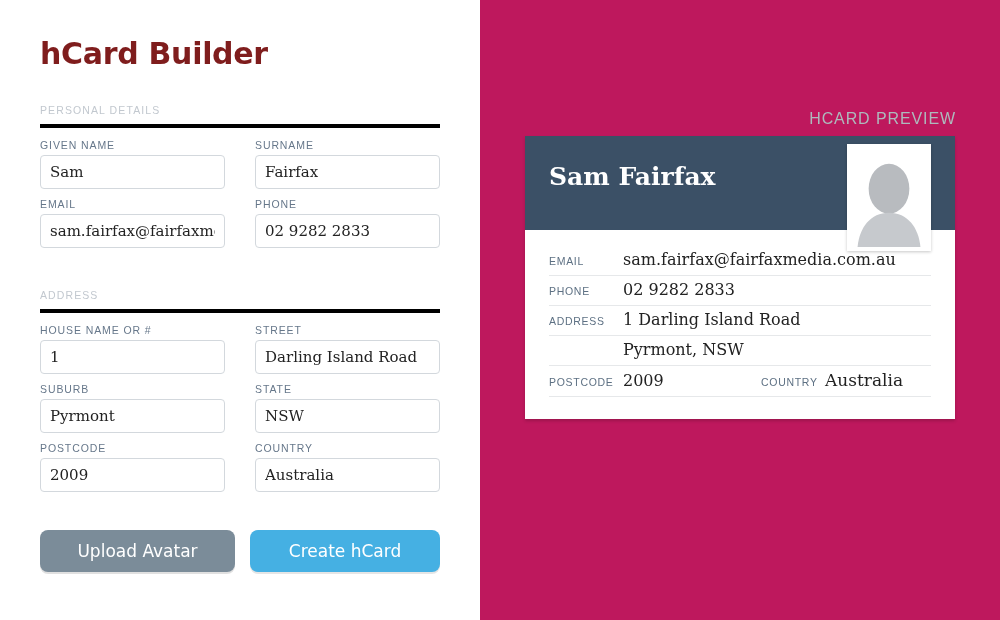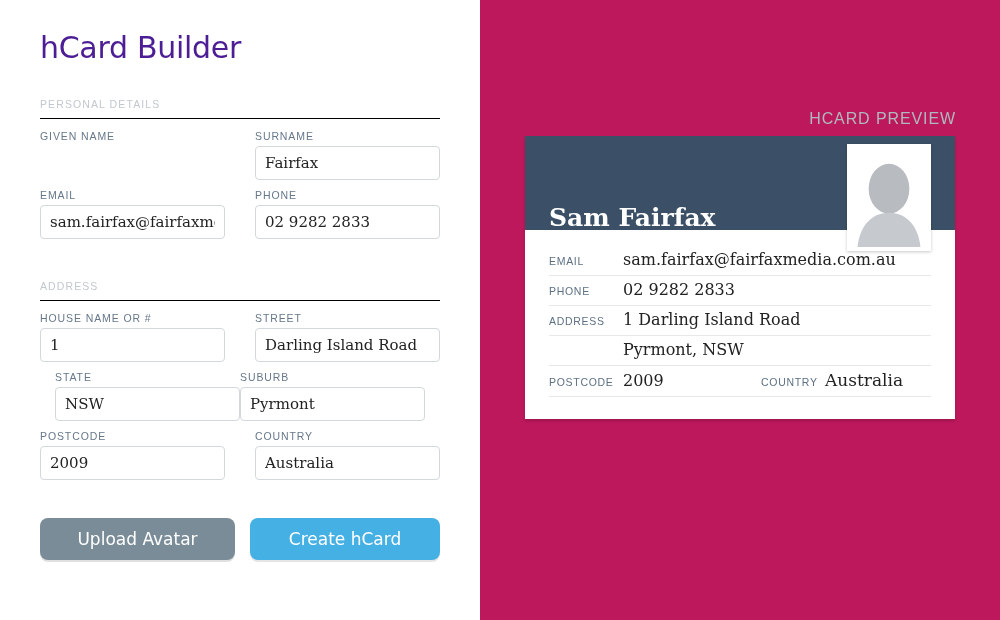--- a/index.html
+++ b/index.html
@@ -32,29 +32,30 @@
     flex: 0 0 480px;
   }
 
   .form-inner {
     padding: 30px 40px 0 40px;
   }
 
   .app-title {
     font-family: "DejaVu Sans", sans-serif;
     font-size: 30px;
-    font-weight: normal;
-    color: #4c1d95;
+    font-weight: bold;
+    color: #7f1d1d;
     letter-spacing: -0.3px;
     line-height: 1.2;
+    margin-top: 6px;
   }
 
   .section-head {
     margin-top: 28px;
-    border-bottom: 1px solid #000000;
+    border-bottom: 4px solid #000000;
     padding-bottom: 6px;
   }
   .section-head-label {
     font-family: "Liberation Sans", sans-serif;
     font-size: 10.5px;
     letter-spacing: 1.1px;
     color: #c2c8cf;
     text-transform: uppercase;
     font-weight: normal;
   }
@@ -152,23 +153,23 @@
     top: 136px;
     width: 430px;
     background: #ffffff;
     box-shadow: 0 2px 3px rgba(0,0,0,0.18);
   }
 
   .hcard-header {
     position: relative;
     height: 94px;
     background: #3b5066;
-    padding: 0 24px;
-    display: flex;
-    align-items: flex-end;
+    padding: 12px 24px;
+    display: flex;
+    align-items: flex-start;
   }
 
   .hcard-name {
     font-family: "DejaVu Serif", serif;
     font-size: 25px;
     font-weight: bold;
     color: #ffffff;
     line-height: 1;
     margin-top: 16px;
   }
@@ -231,20 +232,21 @@
 
       <h1 class="app-title">hCard Builder</h1>
 
       <div class="section-head">
         <span class="section-head-label">Personal Details</span>
       </div>
 
       <div class="field-grid">
         <div class="field">
           <label class="field-label">Given Name</label>
+          <input class="field-input" type="text" value="Sam" style="">
         </div>
         <div class="field right">
           <label class="field-label">Surname</label>
           <input class="field-input" type="text" value="Fairfax" style="">
         </div>
         <div class="field">
           <label class="field-label">Email</label>
           <input class="field-input" type="text" value="sam.fairfax@fairfaxmedia.com.au" style="">
         </div>
         <div class="field right">
@@ -259,27 +261,27 @@
 
       <div class="field-grid">
         <div class="field">
           <label class="field-label">House name or #</label>
           <input class="field-input" type="text" value="1" style="">
         </div>
         <div class="field right">
           <label class="field-label">Street</label>
           <input class="field-input" type="text" value="Darling Island Road" style="">
         </div>
+        <div class="field">
+          <label class="field-label">Suburb</label>
+          <input class="field-input" type="text" value="Pyrmont" style="">
+        </div>
         <div class="field right">
           <label class="field-label">State</label>
           <input class="field-input" type="text" value="NSW" style="">
-        </div>
-        <div class="field">
-          <label class="field-label">Suburb</label>
-          <input class="field-input" type="text" value="Pyrmont" style="">
         </div>
         <div class="field">
           <label class="field-label">Postcode</label>
           <input class="field-input" type="text" value="2009" style="">
         </div>
         <div class="field right">
           <label class="field-label">Country</label>
           <input class="field-input" type="text" value="Australia" style="">
         </div>
       </div>

